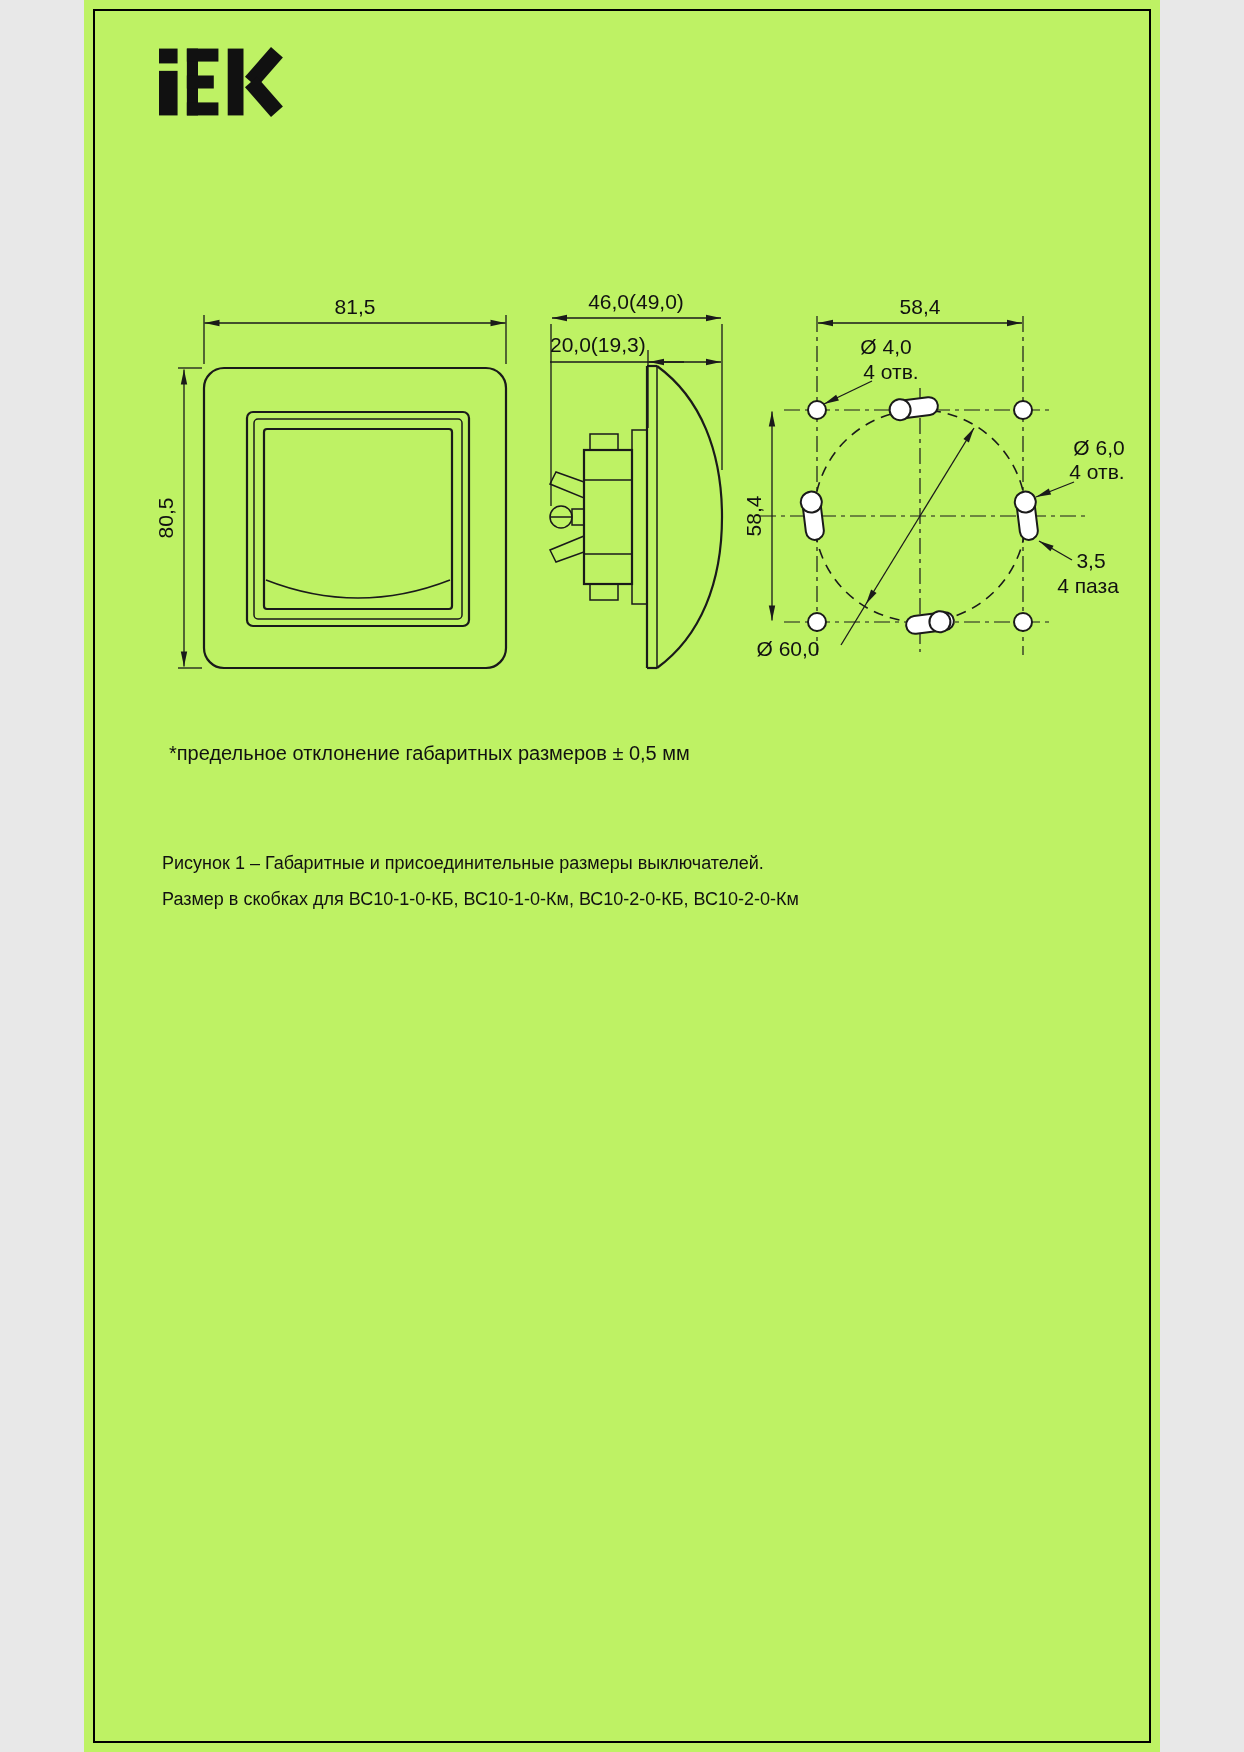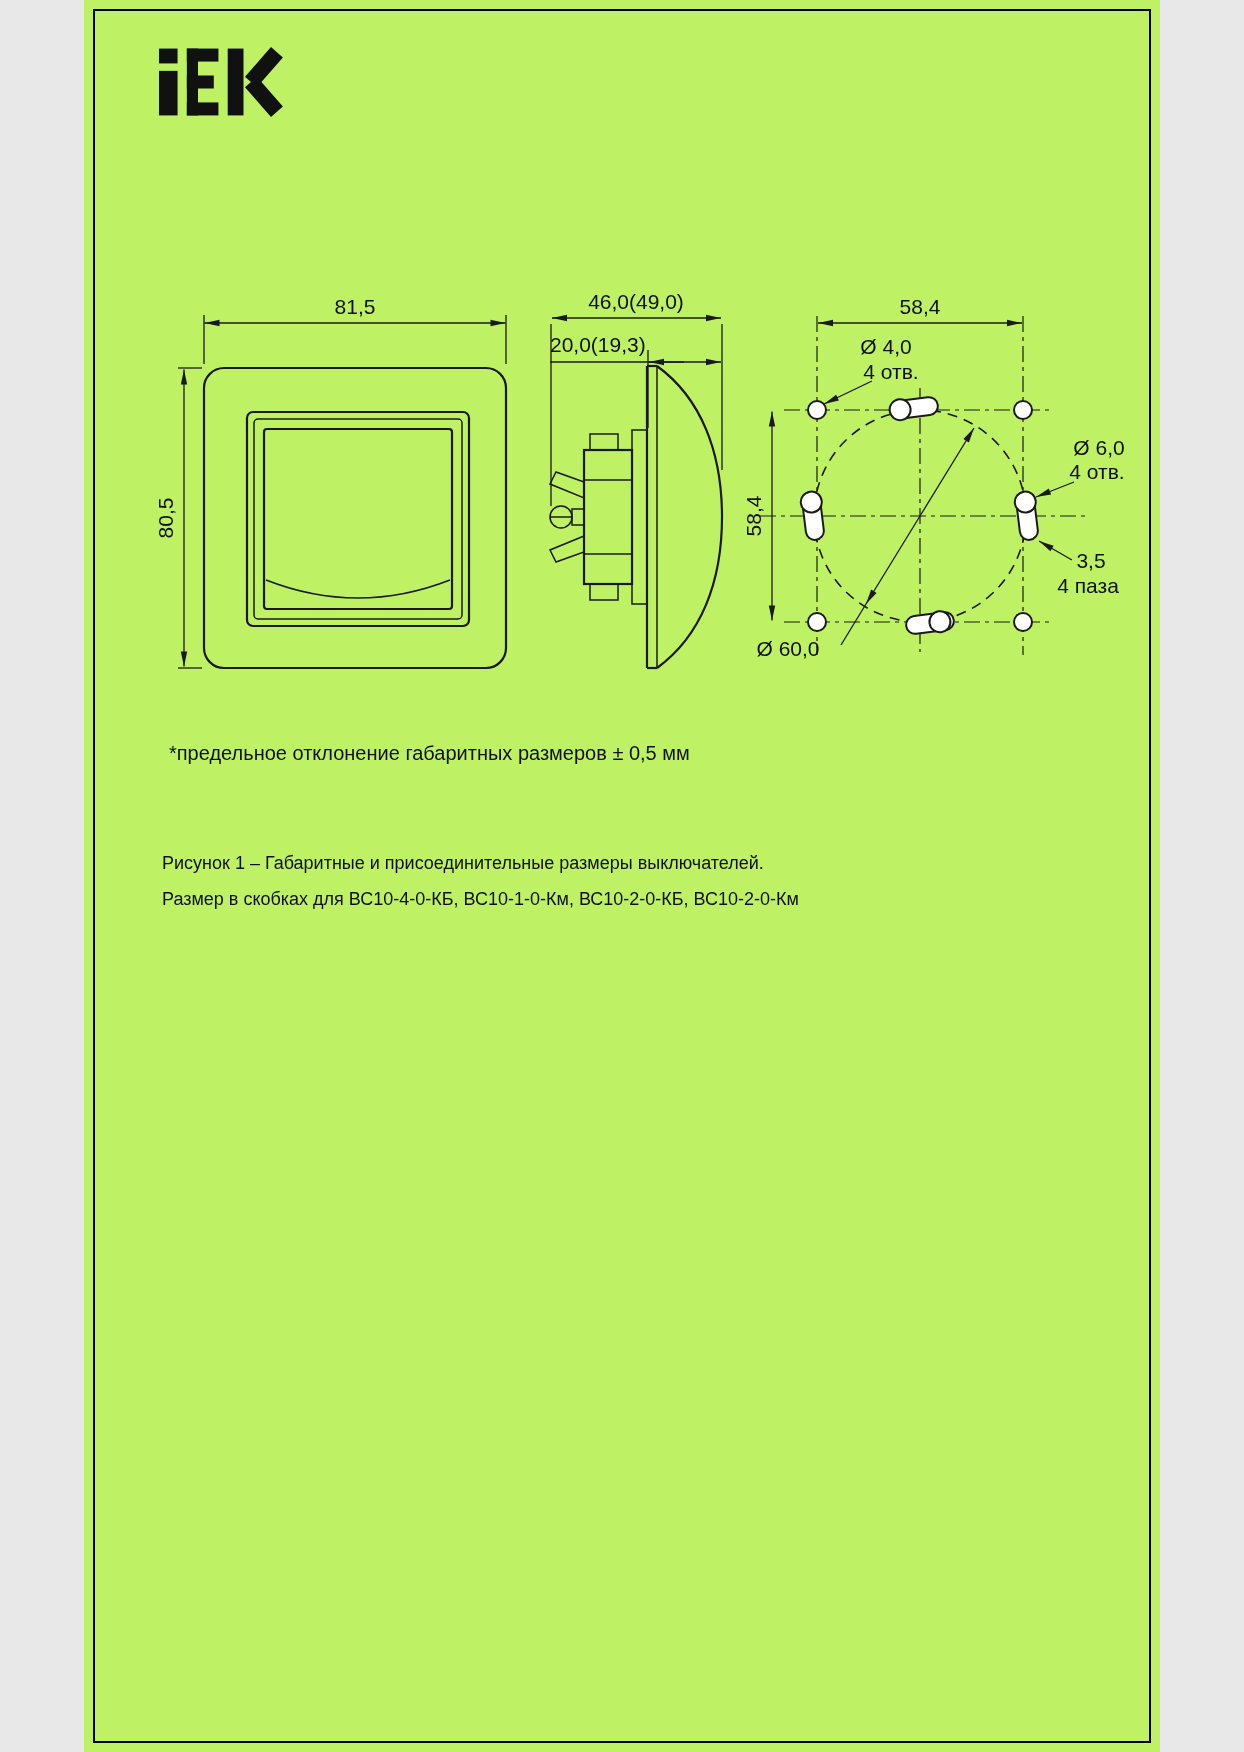--- a/index.html
+++ b/index.html
@@ -199,15 +199,15 @@
         <text x="1007" y="568" text-anchor="middle">3,5</text>
         <text x="1004" y="593" text-anchor="middle">4 паза</text>
       </g>
     </g>
   </svg>
 
   <div class="footnote">*предельное отклонение габаритных размеров ± 0,5 мм</div>
 
   <div class="caption">
     <div>Рисунок 1 – Габаритные и присоединительные размеры выключателей.</div>
-    <div>Размер в скобках для ВС10-4-0-КБ, ВС10-1-0-Км, ВС10-2-0-КБ, ВС10-2-0-Км</div>
+    <div>Размер в скобках для ВС10-1-0-КБ, ВС10-1-0-Км, ВС10-2-0-КБ, ВС10-2-0-Км</div>
   </div>
 </div>
 
 </body></html>

